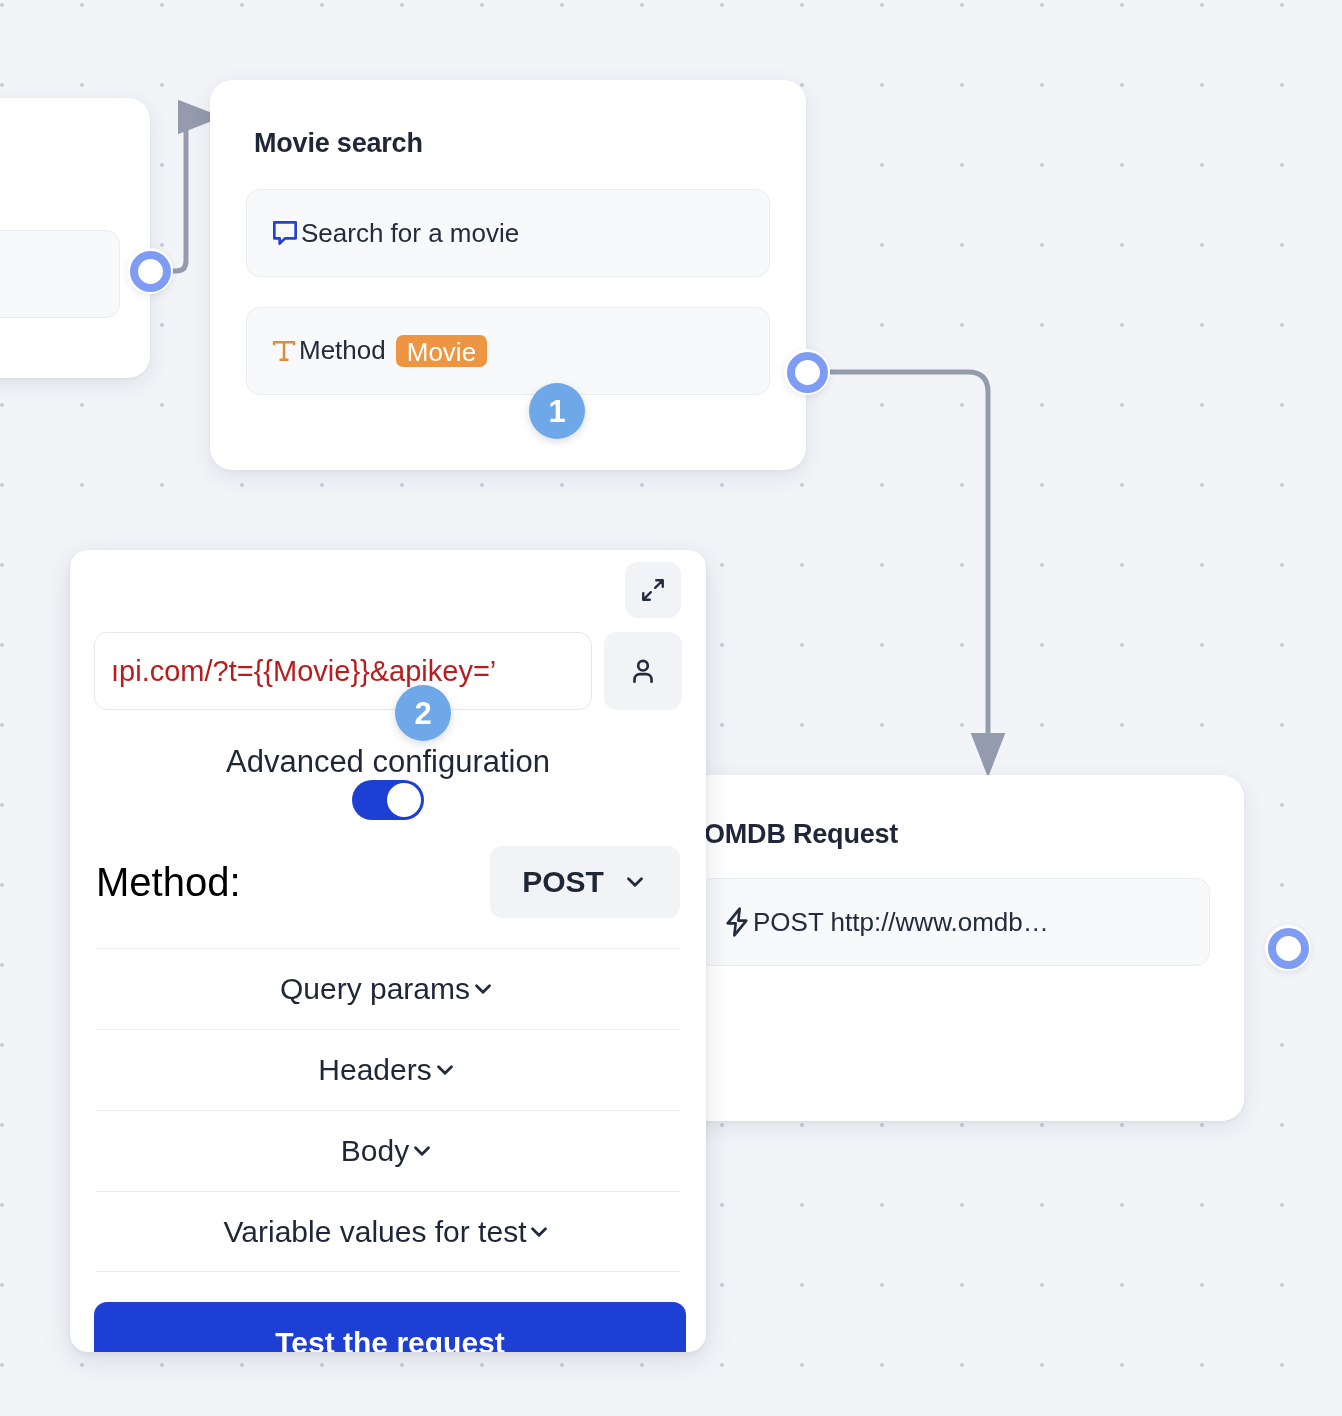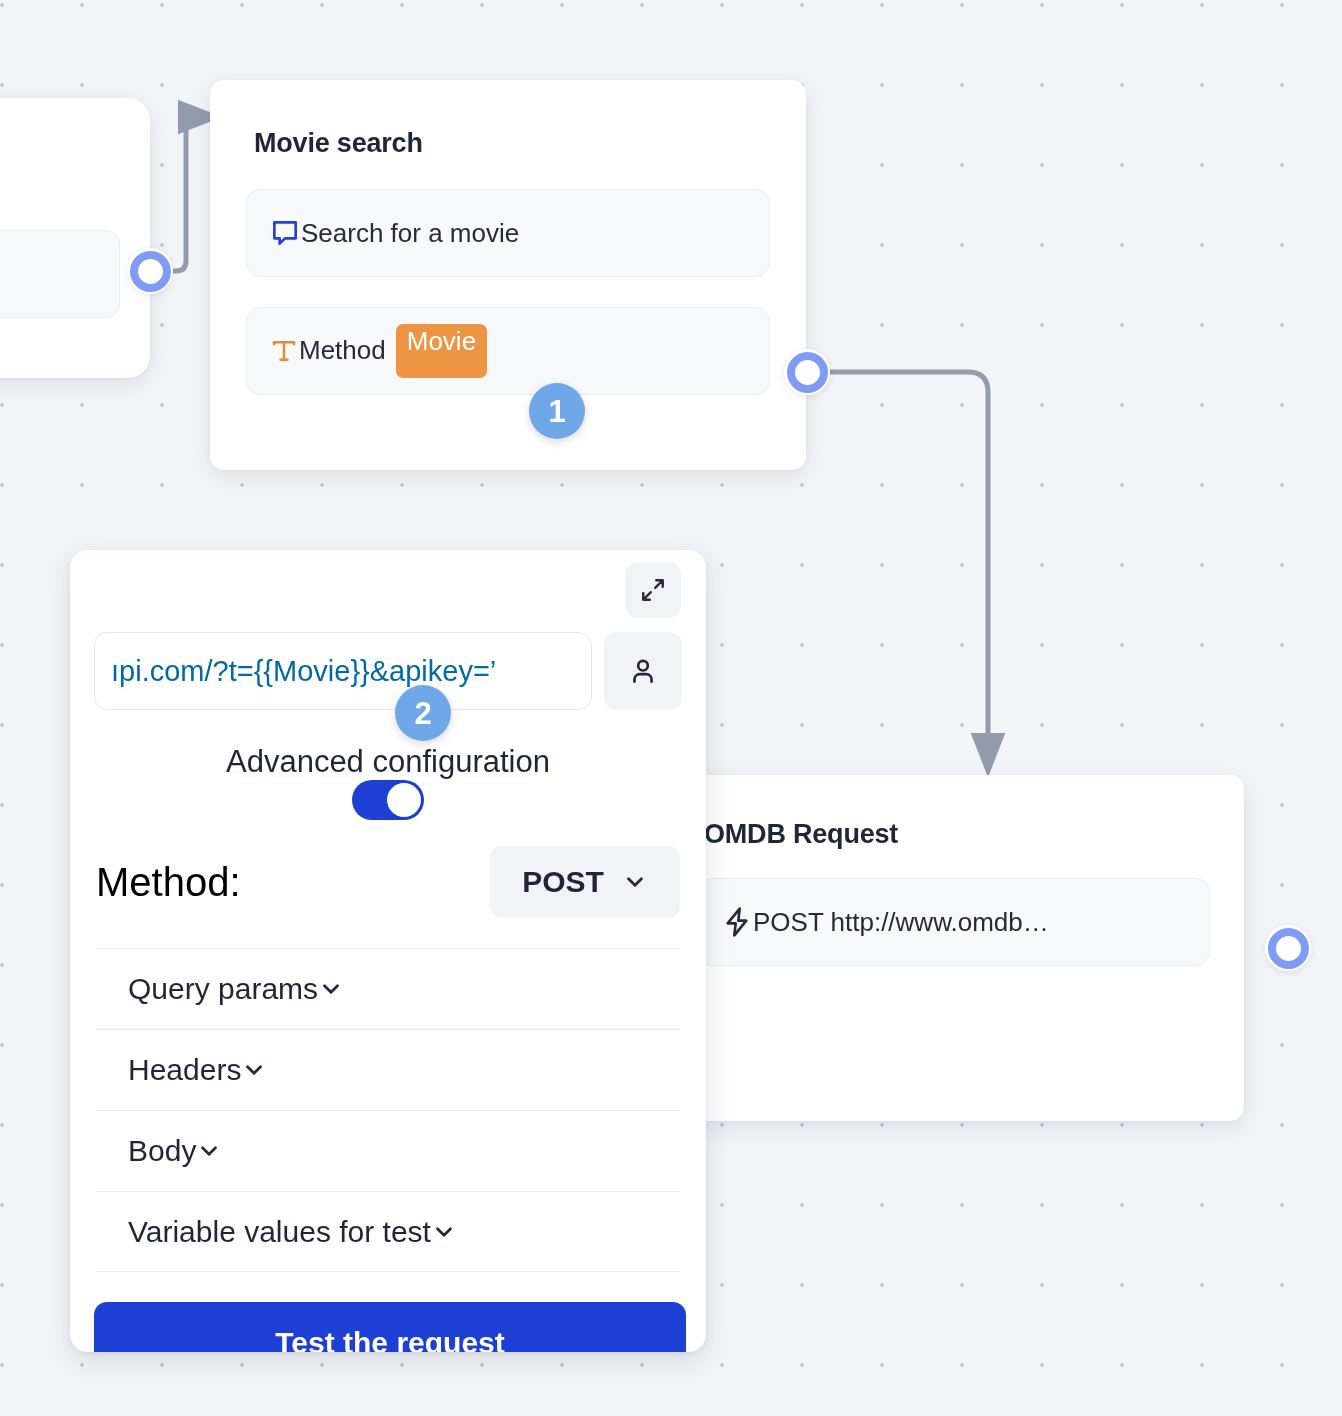--- a/index.html
+++ b/index.html
@@ -18,21 +18,21 @@
     background-color: #f2f4f8;
     background-image: radial-gradient(circle, #c7cddb 1.6px, transparent 1.7px);
     background-size: 80px 80px;
     background-position: 42px 45px;
   }
 
   
   .node {
     position: absolute;
     background: #ffffff;
-    border-radius: 14px;
+    border-radius: 22px;
     box-shadow: 0 6px 22px rgba(40, 50, 80, 0.10), 0 1px 3px rgba(40,50,80,0.05);
   }
   .node-title {
     font-size: 27px;
     font-weight: 700;
     color: #1f2637;
     letter-spacing: -0.2px;
   }
   .step-row {
     display: flex;
@@ -48,21 +48,21 @@
     color: #232b3d;
     white-space: nowrap;
     display: flex;
     align-items: center;
     gap: 10px;
   }
   .var-chip {
     background: #ed9542;
     color: #ffffff;
     border-radius: 7px;
-    padding: 3px 11px 22px 11px;
+    padding: 3px 11px 0 11px;
     font-size: 26px;
     line-height: 1.12;
     display: inline-block;
   }
 
   
   #partial-card {
     left: -150px;
     top: 98px;
     width: 300px;
@@ -167,21 +167,21 @@
   .panel-body { padding: 82px 24px 0 24px; }
 
   .url-row { display: flex; gap: 12px; align-items: stretch; }
   #url-input {
     flex: 1;
     height: 78px;
     border: 1px solid #e4e8ee;
     border-radius: 13px;
     background: #ffffff;
     font-size: 29px;
-    color: #0369a1;
+    color: #b91c1c;
     padding: 0 16px;
     font-family: "Liberation Sans", "DejaVu Sans", sans-serif;
     outline: none;
   }
   #profile-btn {
     width: 78px; height: 78px;
     border-radius: 13px;
     background: #f1f3f7;
     border: none;
     display: flex; align-items: center; justify-content: center;
@@ -228,21 +228,21 @@
     font-size: 30px;
     font-weight: 700;
     color: #1f2637;
     cursor: pointer;
     font-family: "Liberation Sans", "DejaVu Sans", sans-serif;
     margin-left: 12px;
   }
 
   .accordion { margin-top: 30px; padding: 0 2px; }
   .acc-item {
-    display: flex; align-items: center; justify-content: flex-start;
+    display: flex; align-items: center; justify-content: center;
     height: 81px;
     border-top: 1px solid #e8ebf0;
     cursor: pointer;
     padding: 0 32px 0 32px;
   }
   .acc-item:last-child { border-bottom: 1px solid #e8ebf0; }
   .acc-label { font-size: 30px; color: #1f2637; }
 
   #test-btn {
     display: block;

